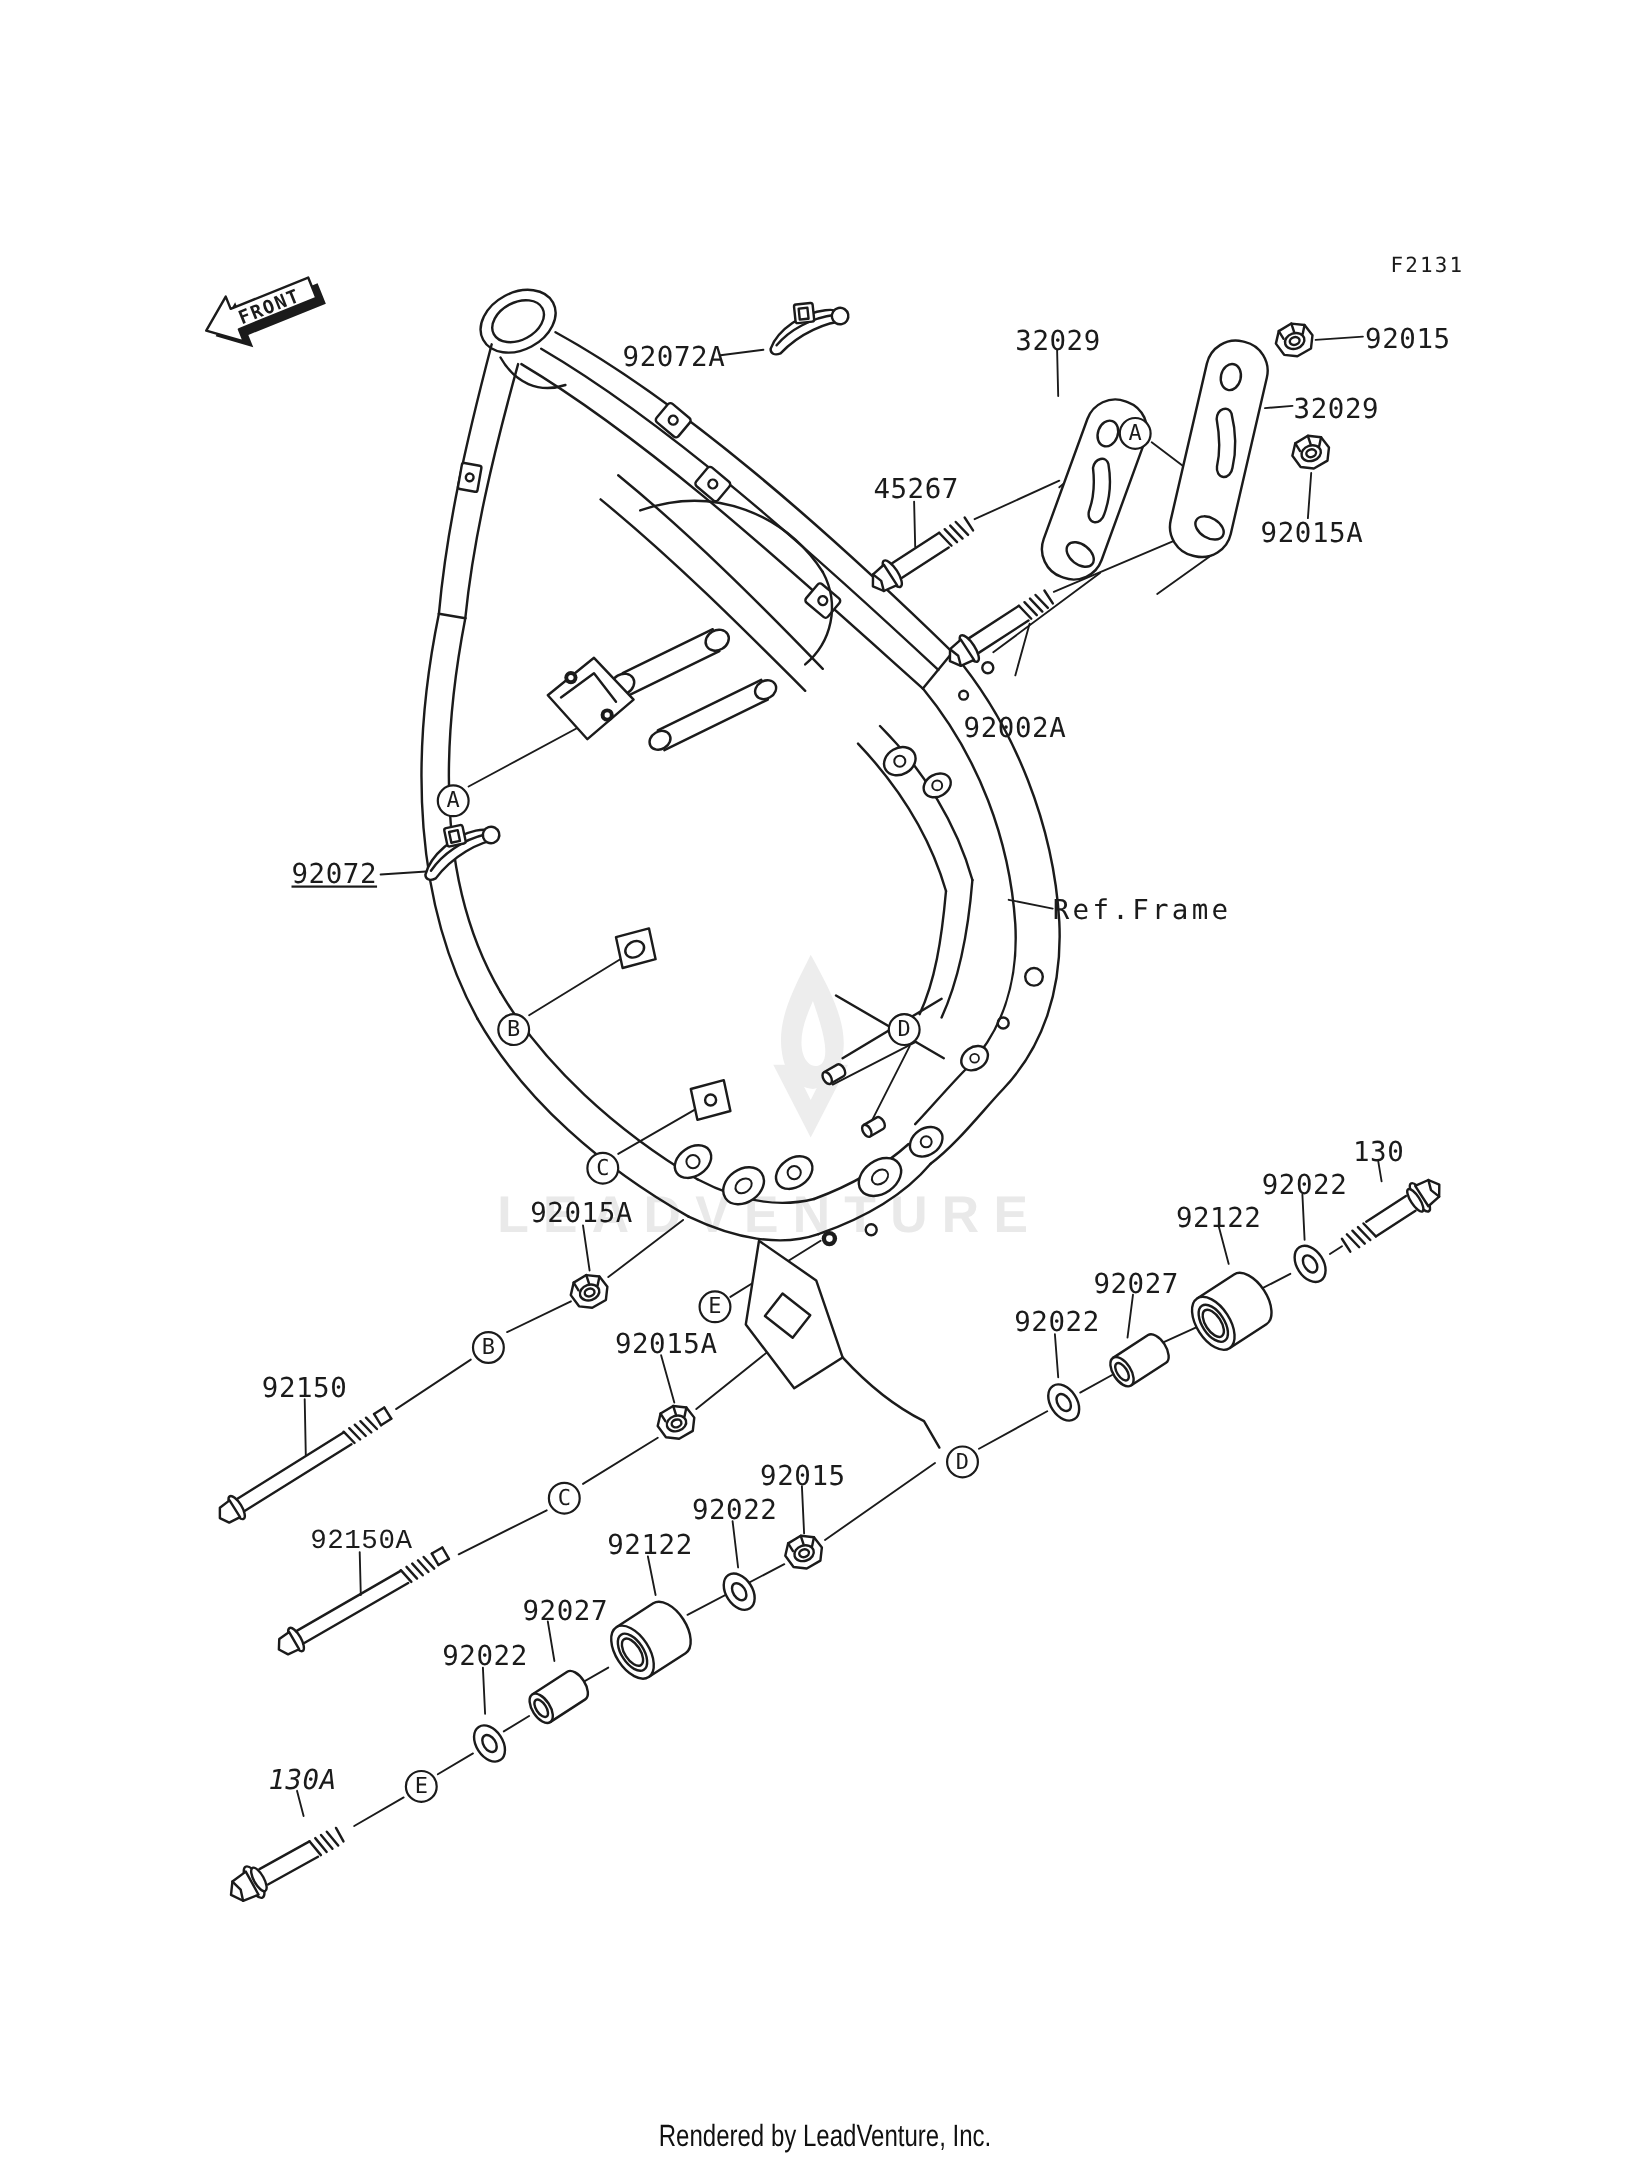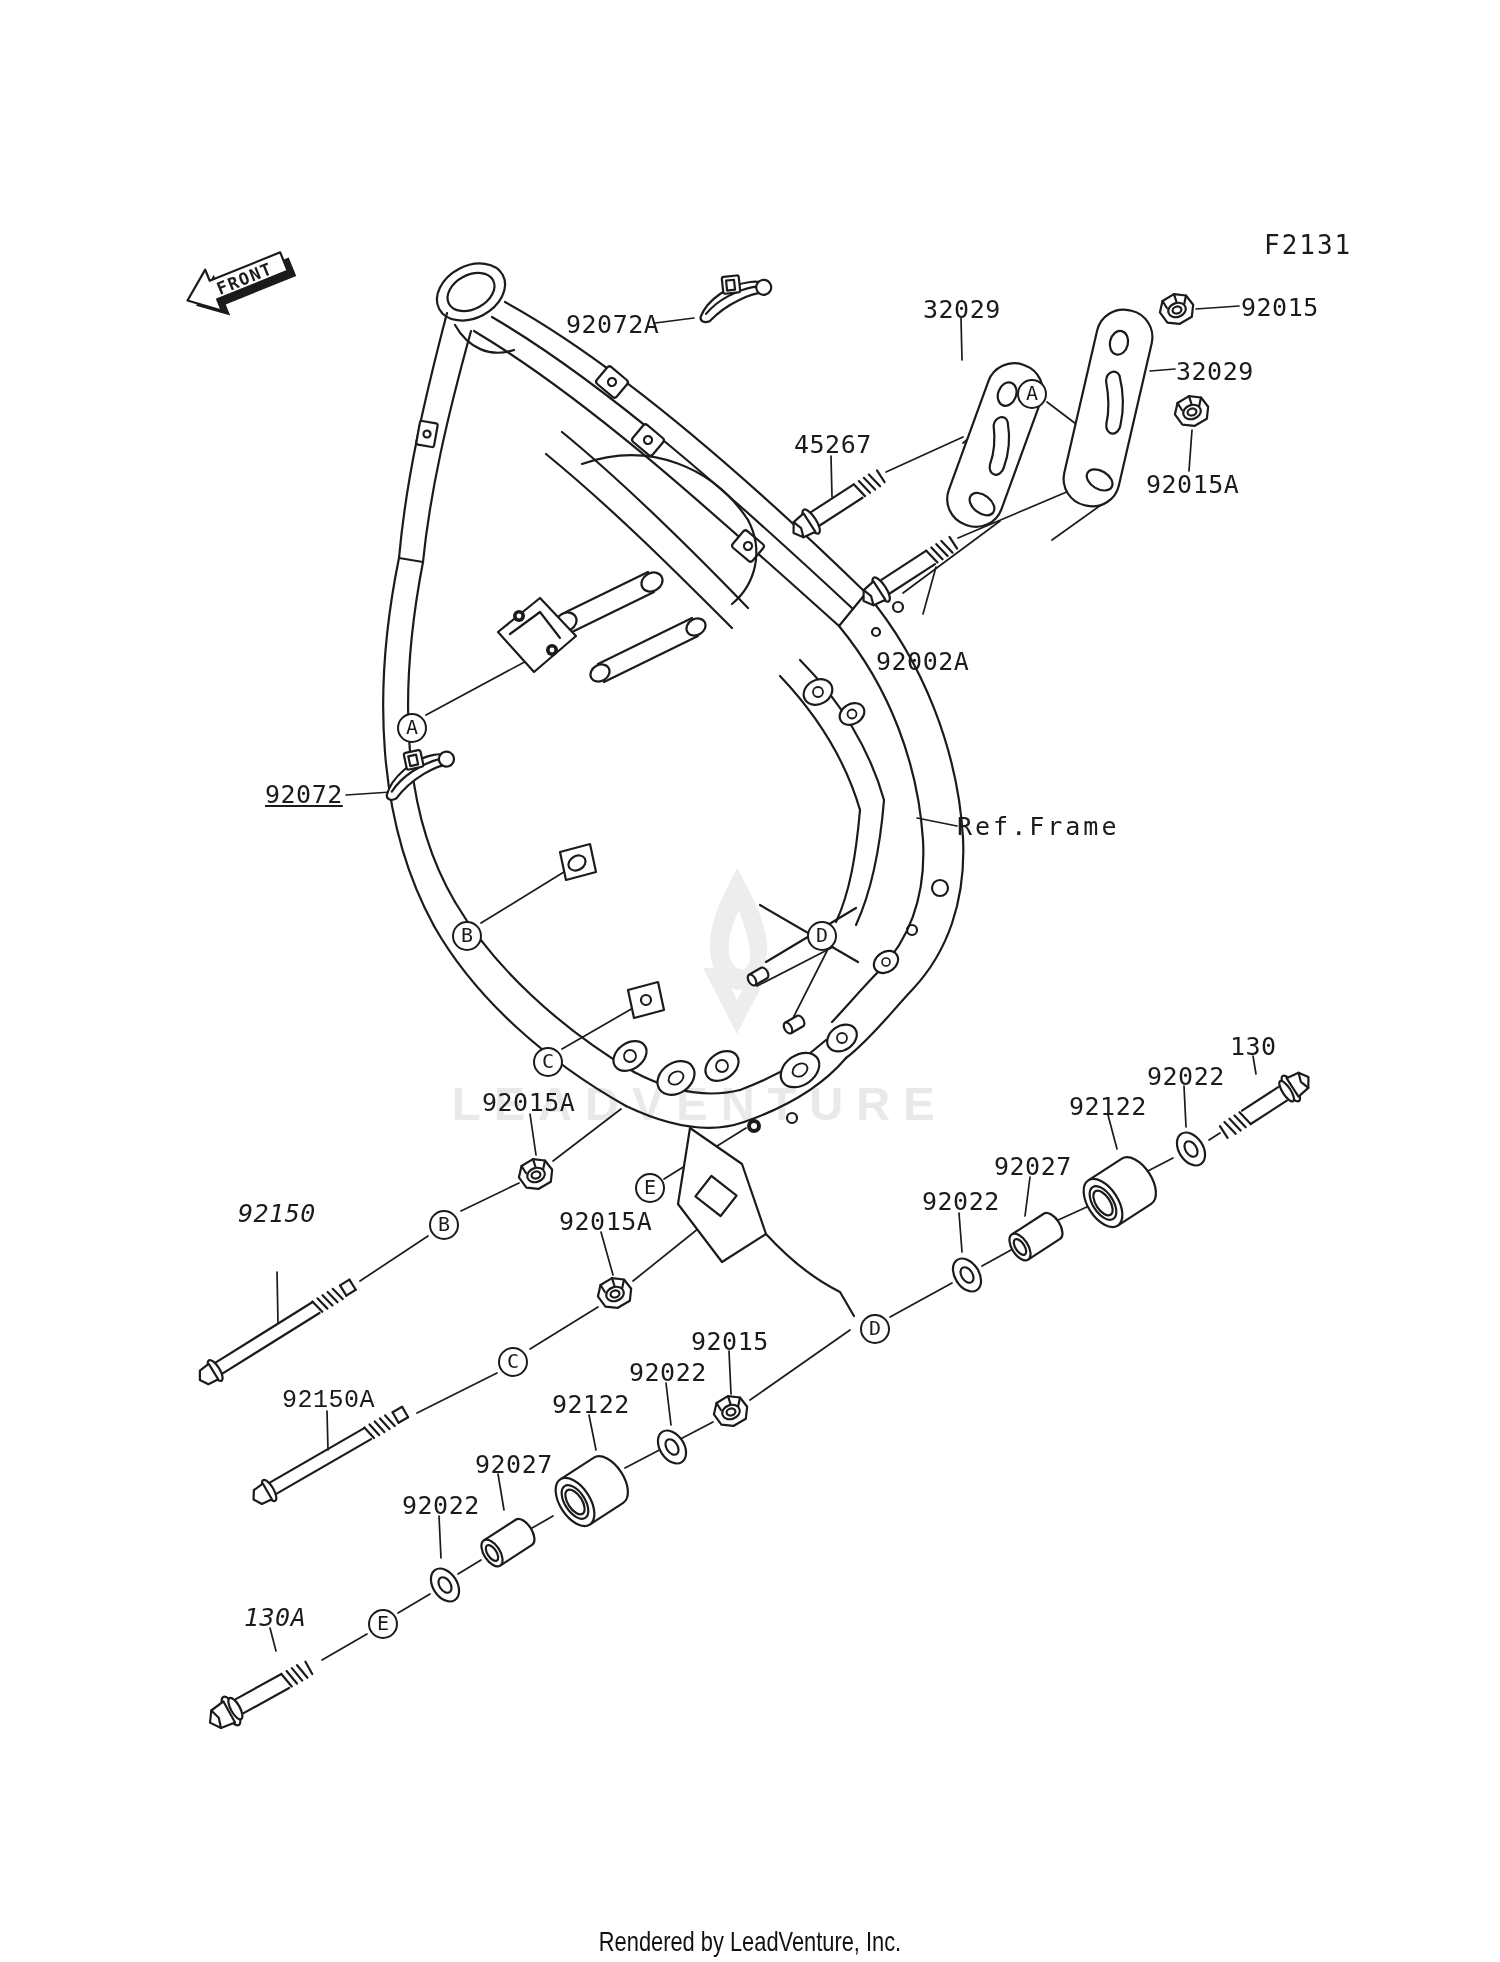--- a/index.html
+++ b/index.html
@@ -1,21 +1,21 @@
 <!DOCTYPE html>
 <html><head>
 <meta charset="utf-8">
 <style>
   html,body{margin:0;padding:0;background:#fff;}
   #stage{position:relative;width:1500px;height:1962px;background:#fff;overflow:hidden;
          font-family:"DejaVu Sans Mono", monospace;}
   #stage svg{position:absolute;left:0;top:0;}
   .lbl{position:absolute;font:25px "DejaVu Sans Mono",monospace;letter-spacing:.5px;
        color:#1b1b1b;white-space:nowrap;line-height:1;}
-  .code{font-size:26px;letter-spacing:2px;}
+  .code{font-size:19px;letter-spacing:2px;}
   .callout{position:absolute;width:30px;height:30px;border:2.2px solid #1b1b1b;border-radius:50%;
        background:#fff;text-align:center;line-height:29px;font:20px "DejaVu Sans Mono",monospace;
        color:#1b1b1b;box-sizing:border-box;}
   #watermark{position:absolute;left:452px;top:1076px;font-family:"Liberation Sans",sans-serif;
        font-weight:bold;font-size:47px;letter-spacing:13px;color:#e9e9e9;white-space:nowrap;}
   #footer{position:absolute;left:50%;top:1926px;transform:translateX(-50%) scaleX(.78);
        font-family:"Liberation Sans",sans-serif;font-size:28px;color:#111;white-space:nowrap;}
   .ln{fill:none;stroke:#1b1b1b;stroke-width:2.2;stroke-linecap:round;stroke-linejoin:round;}
   .lt{fill:none;stroke:#1b1b1b;stroke-width:1.7;stroke-linecap:round;}
   .fw{fill:#fff;stroke:#1b1b1b;stroke-width:2.2;stroke-linejoin:round;}
@@ -419,21 +419,21 @@
   <div class="lbl" style="left:1146px;top:472px;">92015A</div>
   <div class="lbl" style="left:876px;top:649px;">92002A</div>
   <div class="lbl" style="left:265px;top:782px;text-decoration:underline;">92072</div>
   <div class="lbl" style="left:957px;top:814px;letter-spacing:3px;">Ref.Frame</div>
   <div class="lbl" style="left:482px;top:1090px;">92015A</div>
   <div class="lbl" style="left:1230px;top:1034px;">130</div>
   <div class="lbl" style="left:1147px;top:1064px;">92022</div>
   <div class="lbl" style="left:1069px;top:1094px;">92122</div>
   <div class="lbl" style="left:994px;top:1154px;">92027</div>
   <div class="lbl" style="left:922px;top:1189px;">92022</div>
-  <div class="lbl" style="left:238px;top:1201px;font-style:italic;">92150</div>
+  <div class="lbl" style="left:238px;top:1249px;">92150</div>
   <div class="lbl" style="left:559px;top:1209px;">92015A</div>
   <div class="lbl" style="left:691px;top:1329px;">92015</div>
   <div class="lbl" style="left:629px;top:1360px;">92022</div>
   <div class="lbl" style="left:552px;top:1392px;">92122</div>
   <div class="lbl" style="left:282px;top:1388px;font-family:Liberation Mono, monospace;">92150A</div>
   <div class="lbl" style="left:475px;top:1452px;">92027</div>
   <div class="lbl" style="left:402px;top:1493px;">92022</div>
   <div class="lbl" style="left:244px;top:1605px;font-style:italic;">130A</div>
 
   <div class="callout" style="left:1017px;top:379px;">A</div>

